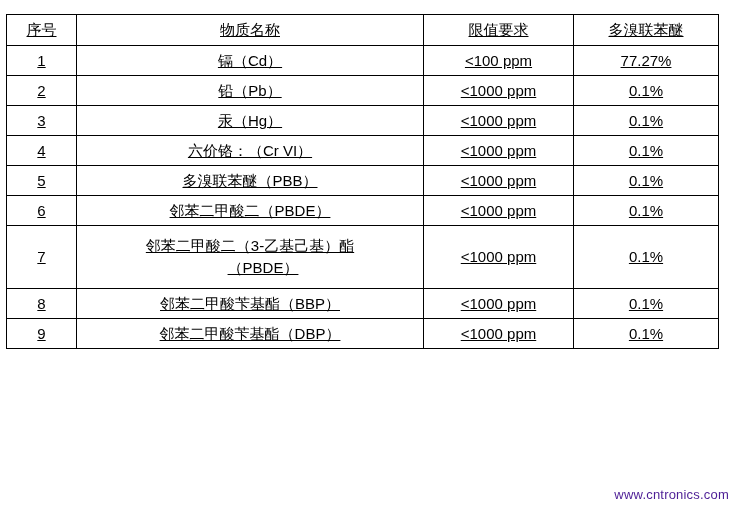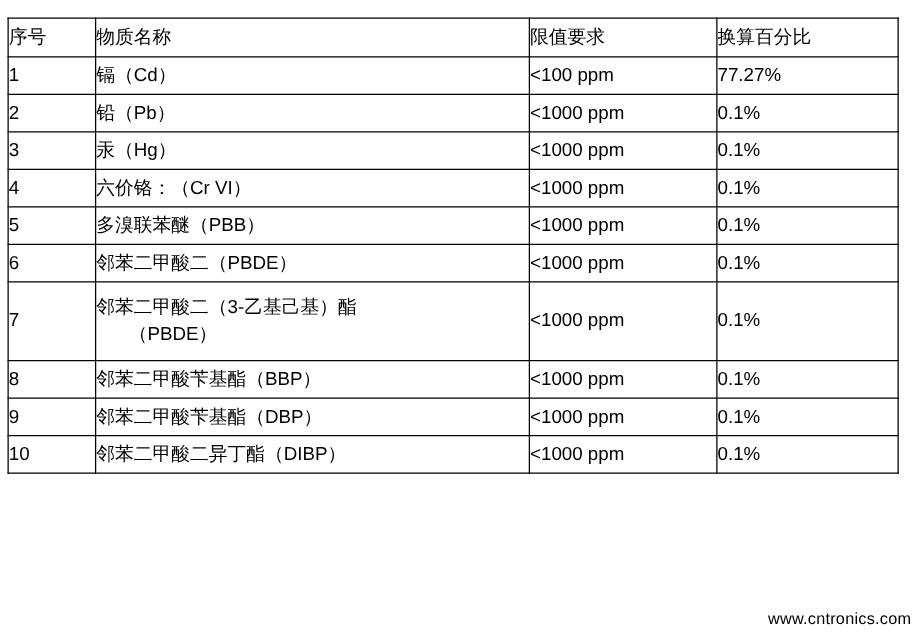--- a/index.html
+++ b/index.html
@@ -23,23 +23,24 @@
   table.spec-table {
     border-collapse: collapse;
     width: 712px;
     table-layout: fixed;
   }
   table.spec-table td, table.spec-table th {
     border: 1px solid #000000;
     font-size: 15px;
     color: #000000;
     font-weight: normal;
-    text-align: left;
+    text-align: center;
     vertical-align: middle;
     padding: 0;
+    text-decoration: underline;
   }
   col.c-idx { width: 70px; }
   col.c-name { width: 347px; }
   col.c-limit { width: 150px; }
   col.c-pct { width: 145px; }
 
   .cell-idx {
     padding: 5px 0 5px 6px;
     line-height: 20px;
   }
@@ -66,42 +67,42 @@
   }
   .name-line2 {
     display: block;
     padding-left: 26px;
   }
   .watermark {
     position: absolute;
     right: 8px;
     bottom: 4px;
     font-size: 13px;
-    color: #000000;
+    color: #4c1d95;
     font-family: "Liberation Sans", sans-serif;
     letter-spacing: 0.2px;
   }
 </style>
 </head>
 <body>
 
 <div class="table-wrap">
   <table class="spec-table">
     <colgroup>
       <col class="c-idx">
       <col class="c-name">
       <col class="c-limit">
       <col class="c-pct">
     </colgroup>
     <tbody>
       <tr class="head">
         <td class="cell-idx">序号</td>
         <td class="cell-name">物质名称</td>
         <td class="cell-limit">限值要求</td>
-        <td class="cell-pct">换算百分比</td>
+        <td class="cell-pct">多溴联苯醚</td>
       </tr>
 
       <tr class="body-row">
         <td class="cell-idx">1</td>
         <td class="cell-name">镉（Cd）</td>
         <td class="cell-limit">&lt;100 ppm</td>
         <td class="cell-pct">77.27%</td>
       </tr>
 
       <tr class="body-row">
@@ -156,23 +157,17 @@
         <td class="cell-pct">0.1%</td>
       </tr>
 
       <tr class="body-row">
         <td class="cell-idx">9</td>
         <td class="cell-name">邻苯二甲酸苄基酯（DBP）</td>
         <td class="cell-limit">&lt;1000 ppm</td>
         <td class="cell-pct">0.1%</td>
       </tr>
 
-      <tr class="body-row">
-        <td class="cell-idx">10</td>
-        <td class="cell-name">邻苯二甲酸二异丁酯（DIBP）</td>
-        <td class="cell-limit">&lt;1000 ppm</td>
-        <td class="cell-pct">0.1%</td>
-      </tr>
     </tbody>
   </table>
 </div>
 
 <div class="watermark">www.cntronics.com</div>
 
 </body></html>

